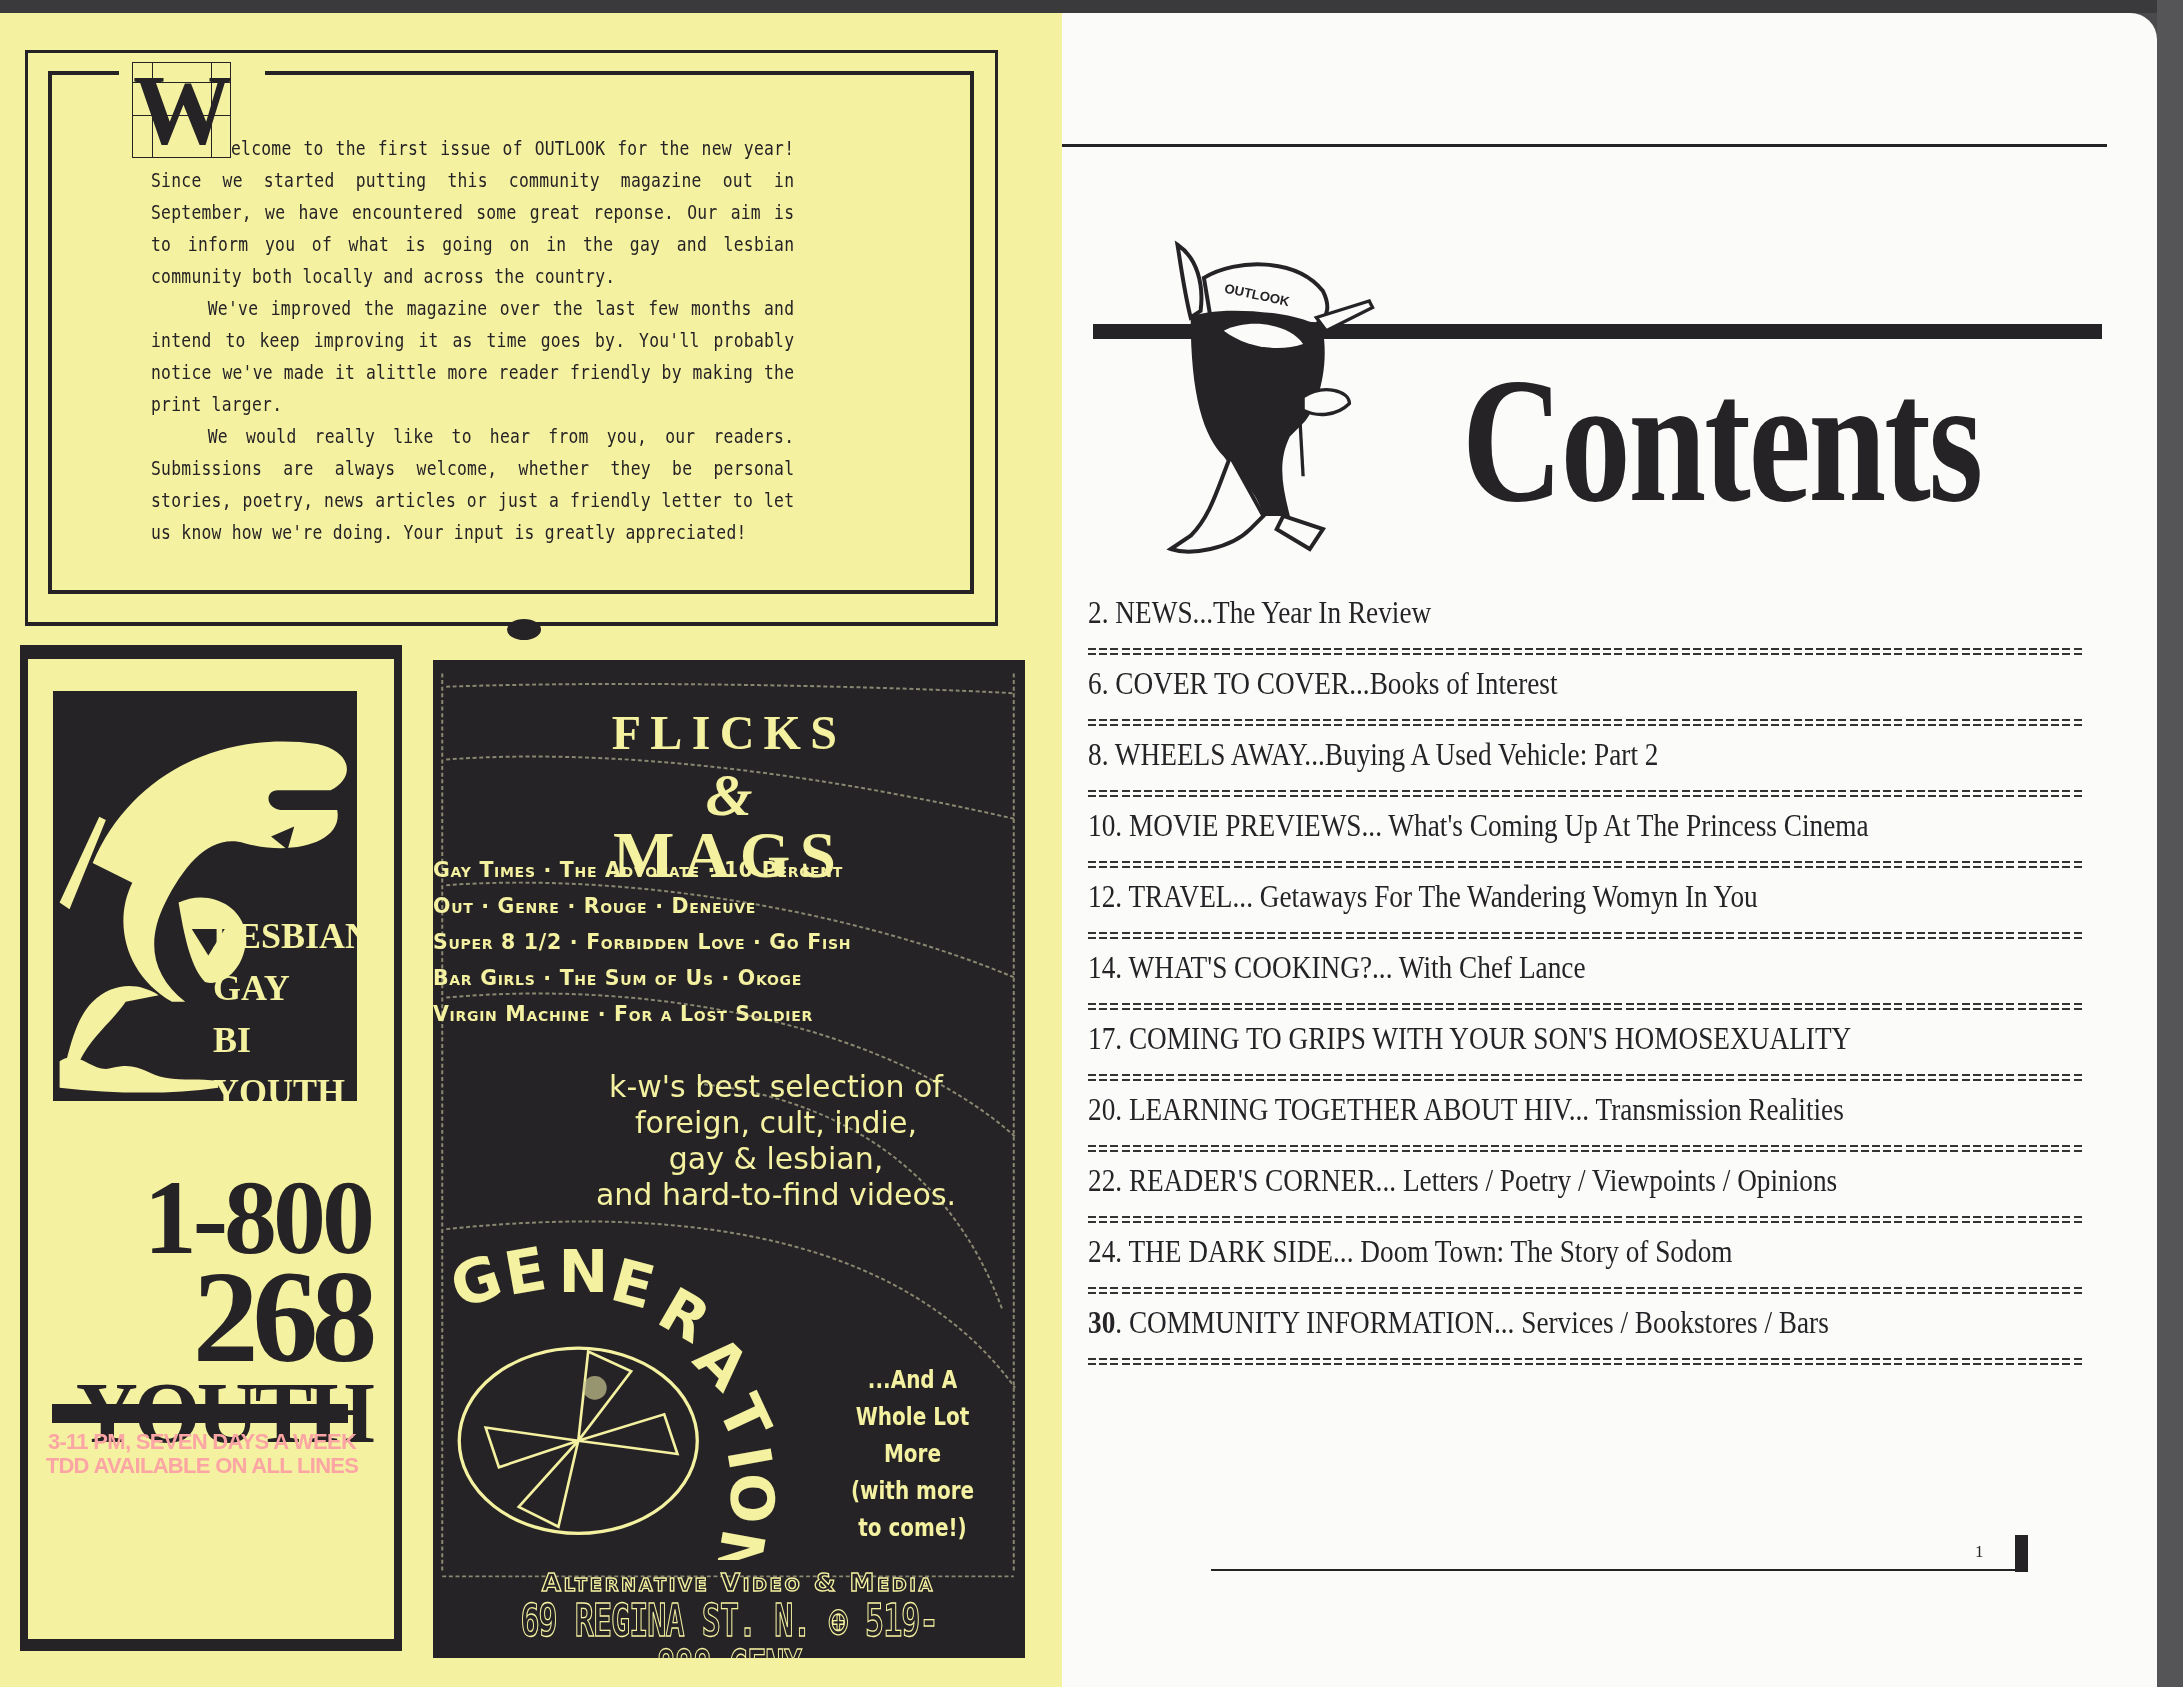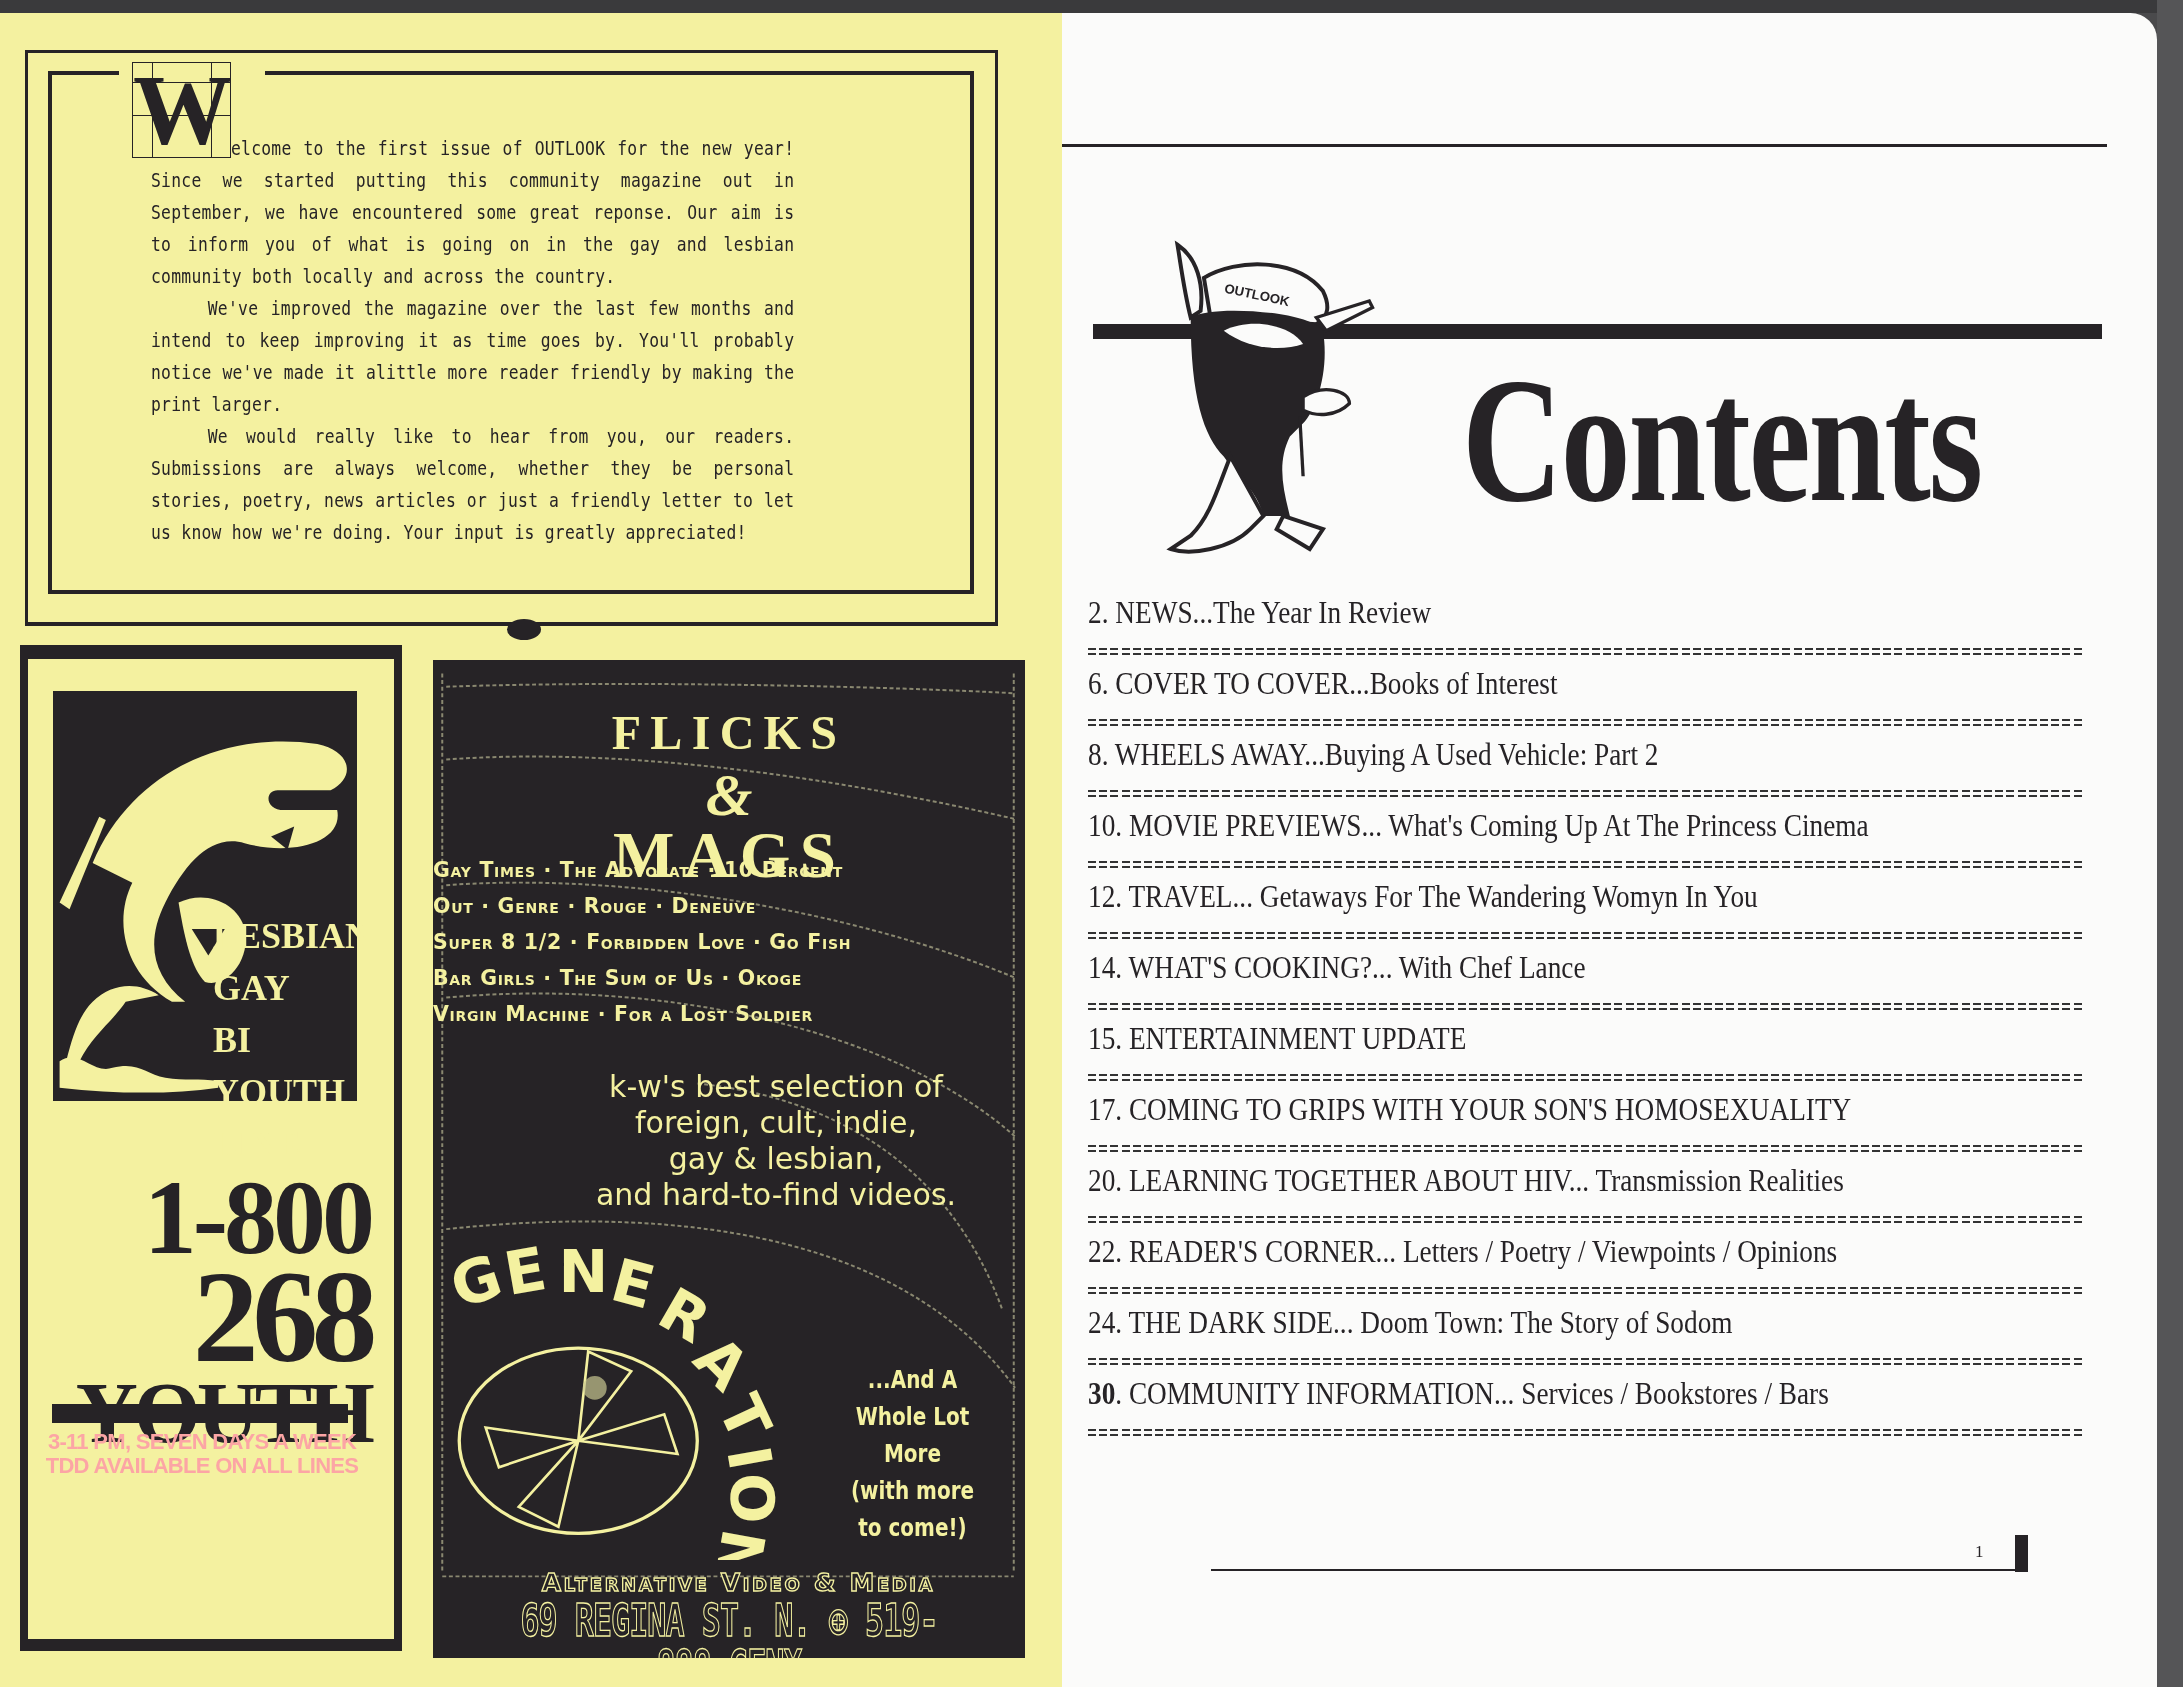--- a/index.html
+++ b/index.html
@@ -228,24 +228,20 @@
   </div>
   <div class="toc-row">
     <span class="toc-text"><span class="num">12.</span><span> TRAVEL... Getaways For The Wandering Womyn In You</span></span>
     <div class="toc-rule"></div>
   </div>
   <div class="toc-row">
     <span class="toc-text"><span class="num">14.</span><span> WHAT'S COOKING?... With Chef Lance</span></span>
     <div class="toc-rule"></div>
   </div>
   <div class="toc-row">
-    <span class="toc-text"><span class="num">15.</span><span> ENTERTAINMENT UPDATE</span></span>
-    <div class="toc-rule"></div>
-  </div>
-  <div class="toc-row">
     <span class="toc-text"><span class="num">17.</span><span> COMING TO GRIPS WITH YOUR SON'S HOMOSEXUALITY</span></span>
     <div class="toc-rule"></div>
   </div>
   <div class="toc-row">
     <span class="toc-text"><span class="num">20.</span><span> LEARNING TOGETHER ABOUT HIV... Transmission Realities</span></span>
     <div class="toc-rule"></div>
   </div>
   <div class="toc-row">
     <span class="toc-text"><span class="num">22.</span><span> READER'S CORNER... Letters / Poetry / Viewpoints / Opinions</span></span>
     <div class="toc-rule"></div>

